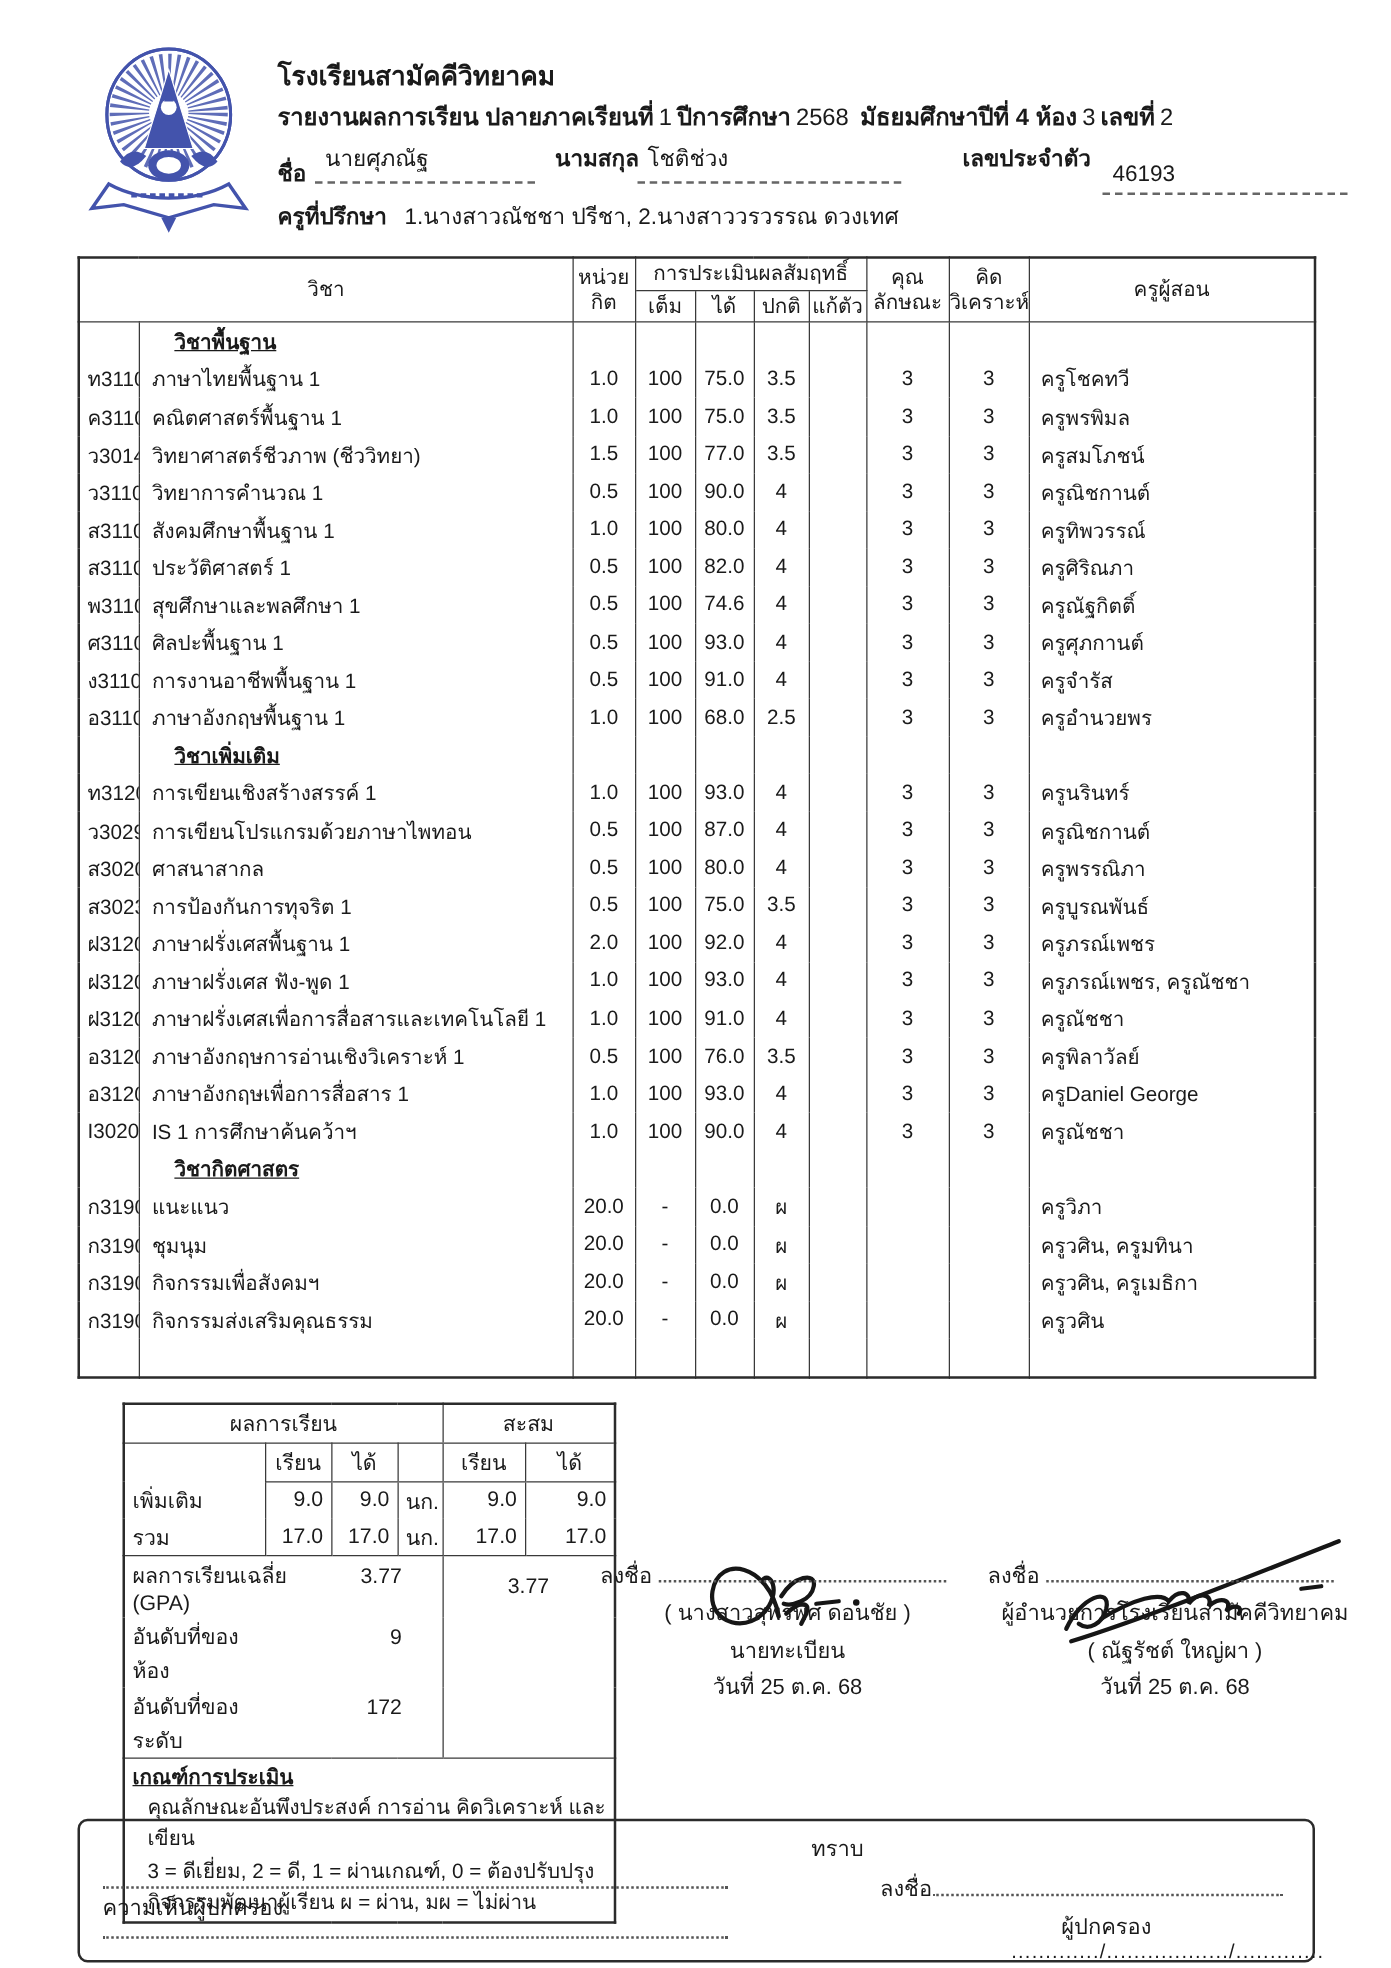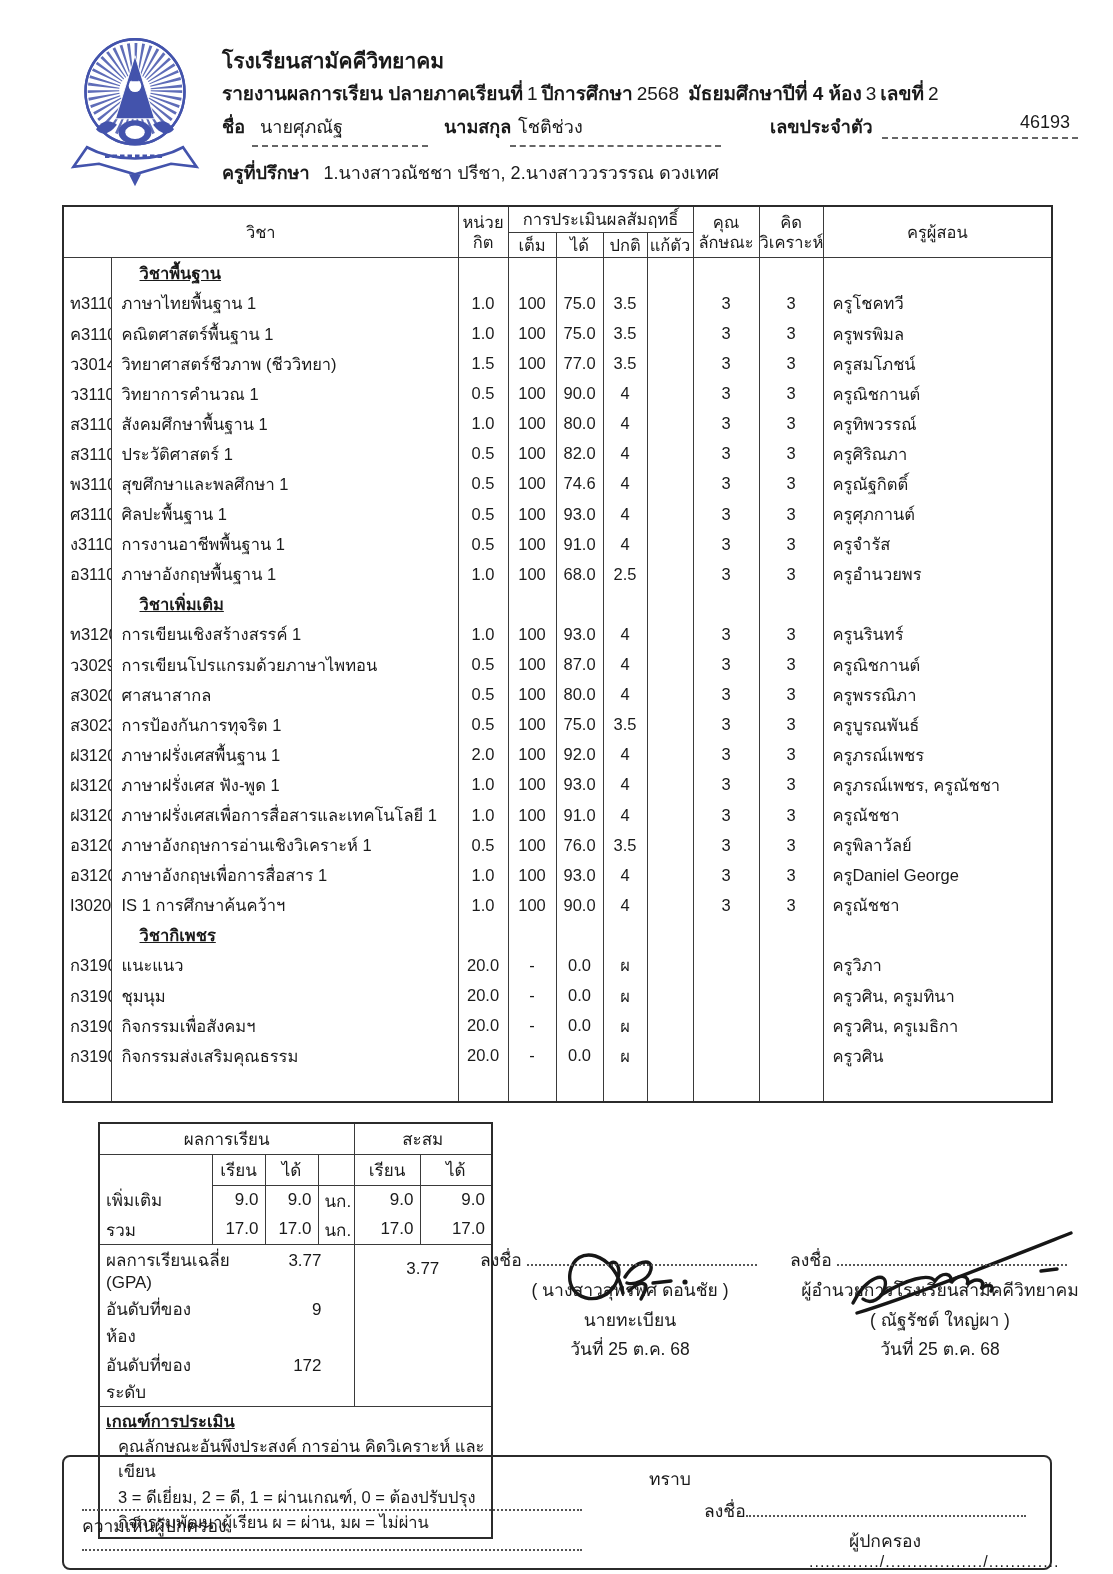--- a/index.html
+++ b/index.html
@@ -97,26 +97,26 @@
       <path d="M30,80 h40" stroke="#4353ac" stroke-width="2.2" stroke-dasharray="3 2"></path>
       <path d="M46,92 L50,100 L54,92 Z" fill="#4353ac"></path>
     </g>
   </svg>
 </div>
 
 <div class="abs" id="school-name">โรงเรียนสามัคคีวิทยาคม</div>
 <div class="abs" id="report-title"><span class="b">รายงานผลการเรียน ปลายภาคเรียนที่</span><span>1</span><span class="b">ปีการศึกษา</span><span>2568 </span><span class="b">มัธยมศึกษาปีที่ 4 ห้อง</span><span>3</span><span class="b">เลขที่</span><span>2</span></div>
 
 <div class="abs" id="student-line">
-  <span class="abs" style="left:0;top:0"><span class="fld-label">ชื่อ</span></span>
+  <span class="abs" style="left:0;top:12px"><span class="fld-label">ชื่อ</span></span>
   <span class="abs dashu" style="left:30px;top:0;width:160px;">นายศุภณัฐ</span>
   <span class="abs" style="left:222px;top:0"><span class="fld-label">นามสกุล</span></span>
   <span class="abs dashu" style="left:288px;top:0;width:195px;">โชติช่วง</span>
   <span class="abs" style="left:548px;top:0"><span class="fld-label">เลขประจำตัว</span></span>
-  <span class="abs dashu" style="left:660px;top:0;width:180px;text-align:right;">46193</span>
+  <span class="abs dashu" style="left:660px;top:17px;width:180px;text-align:left;">46193</span>
 </div>
 
 <div class="abs" id="advisor-line">
   <span class="fld-label">ครูที่ปรึกษา</span><span>1.นางสาวณัชชา  ปรีชา, 2.นางสาววรวรรณ  ดวงเทศ</span>
 </div>
 
 <table class="abs" id="grade-table">
   <colgroup>
     <col style="width:48px">
       <col style="width:347px">
@@ -405,21 +405,21 @@
         <td class="c-num">100</td>
         <td class="c-num">90.0</td>
         <td class="c-num">4</td>
         <td class="c-num"></td>
         <td class="c-num">3</td>
         <td class="c-num">3</td>
         <td class="c-teacher">ครูณัชชา</td>
       </tr>
       <tr>
         <td class="c-code"></td>
-        <td class="c-subj"><span class="section-title">วิชากิเพชร</span></td>
+        <td class="c-subj"><span class="section-title">วิชากิตศาสตร</span></td>
         <td class="c-num"></td>
         <td class="c-num"></td>
         <td class="c-num"></td>
         <td class="c-num"></td>
         <td class="c-num"></td>
         <td class="c-num"></td>
         <td class="c-num"></td>
         <td class="c-teacher"></td>
       </tr>
       <tr>

